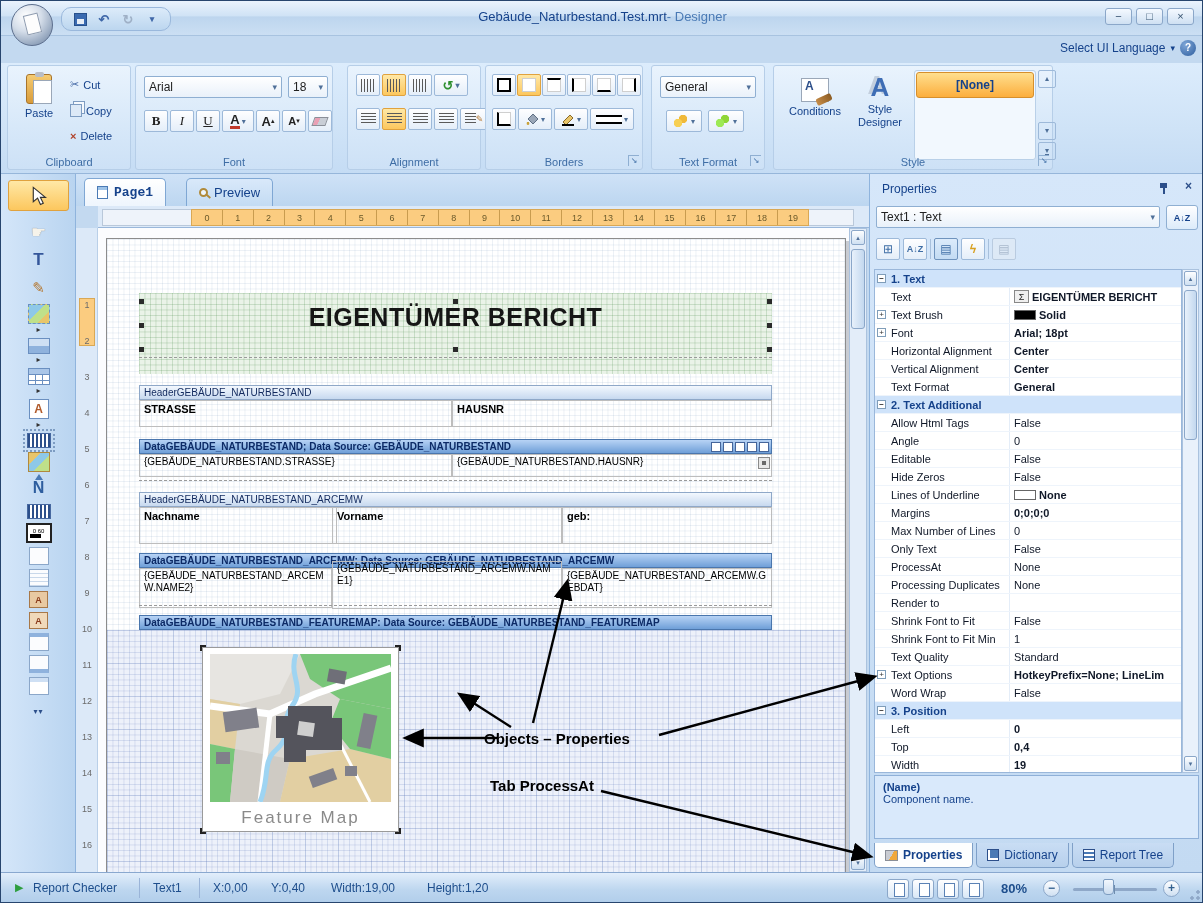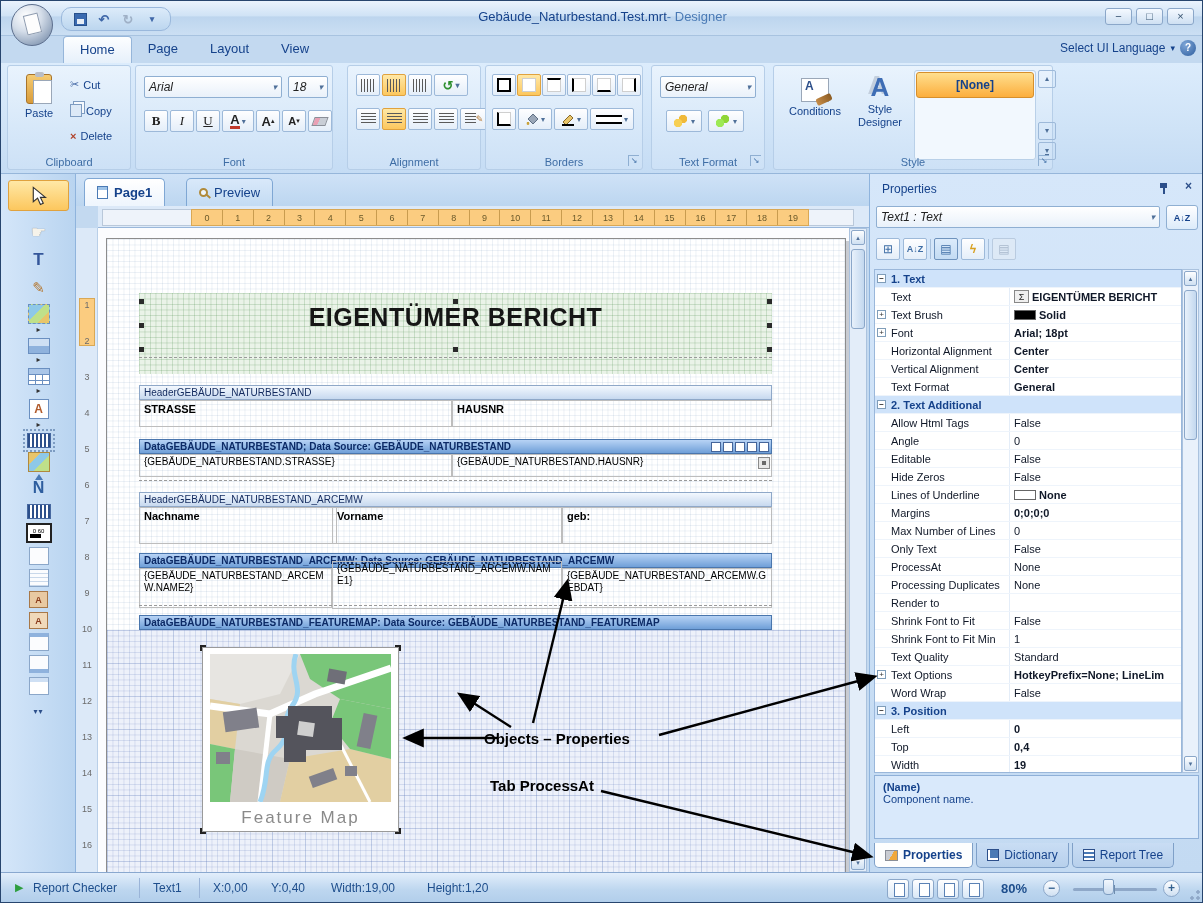--- a/index.html
+++ b/index.html
@@ -51,21 +51,21 @@
     text-align:center; color:#3e6da5; }
   .bigbtn { position:absolute; display:flex; flex-direction:column; align-items:center; gap:3px;
     font-size:11px; color:#15428b; text-align:center; }
   .clipb { width:26px; height:30px; background:linear-gradient(#f5cb72,#d89b3a); border:1px solid #a8742b;
     border-radius:3px; position:relative; }
   .clipb::before { content:""; position:absolute; left:8px; top:-3px; width:9px; height:5px; background:#b9bec7; border-radius:2px; }
   .clipb::after { content:""; position:absolute; left:6px; top:5px; width:17px; height:22px; background:#fff; border:1px solid #9aa7b8; }
   .smallrow { position:absolute; display:flex; align-items:center; gap:4px; font-size:11px; color:#15428b; }
   .copy-icon { width:12px; height:13px; background:#dce9f7; border:1px solid #7d9cc2; box-shadow:3px -3px 0 -1px #f5f9fe, 3px -3px 0 0 #7d9cc2; }
   .sel-box { background:linear-gradient(#ffffff,#e9f1fa); border:1px solid #8fafd2; border-radius:2px;
-    font-size:12px; color:#222; display:flex; align-items:center; padding:0 4px; position:absolute; height:22px;font-style:italic; }
+    font-size:12px; color:#222; display:flex; align-items:center; padding:0 4px; position:absolute; height:22px; }
   .sel-box .dd { margin-left:auto; color:#4f7099; font-size:9px; }
   .rbtn { border:1px solid transparent; border-radius:2px; display:flex; align-items:center; justify-content:center;
     width:24px; height:22px; font-size:13px; color:#222; }
   .rbtn.framed { border-color:#9db9d9; background:linear-gradient(#fefeff,#e4eef9); }
   .rbtn.sel { background:linear-gradient(#ffe8a6,#fcc75e); border-color:#e0a23e; }
   .stripes-v { width:15px; height:13px; background:repeating-linear-gradient(90deg,#5a5a5a 0 1px,transparent 1px 3px); }
   .stripes-h { width:15px; height:12px; background:repeating-linear-gradient(#5a5a5a 0 1px,transparent 1px 3px); }
   .bord-sq { width:14px; height:14px; background:#fff; border:1px solid #cfcfcf; }
   .bord-sq.all { border:2px solid #000; }
   .bord-sq.top { border-top:2px solid #000; }
@@ -126,21 +126,21 @@
   .tb-panel { border-top:4px solid #8fb2dd; }
   .tb-panel2 { border-bottom:4px solid #8fb2dd; }
   .tb-winctrl { background:linear-gradient(#cfe0f4 4px,#fff 4px); }
   .tb-overflow { font-size:8px; color:#2c4f8a; letter-spacing:1px; }
 
   
   .doctabs { position:absolute; left:75px; top:173px; width:793px; height:32px;
     background:linear-gradient(#cfe2f7,#bcd6f0); }
   .dtab { position:absolute; top:4px; height:28px; display:flex; align-items:center; gap:6px; padding:0 12px;
     font-size:13px; color:#15428b; border:1px solid #7fa7d4; border-bottom:none; border-radius:5px 5px 0 0; }
-  .dtab.active { background:linear-gradient(#ffffff,#eef5fd); font-weight:bold; }
+  .dtab.active { background:linear-gradient(#ffffff,#eef5fd); font-weight:bold;font-family:Liberation Mono, monospace; }
   .dtab.inactive { background:linear-gradient(#d9e9fa,#c3dbf3); }
   .icon-page1 { width:11px; height:13px; background:#fff; border:1px solid #4a7ab5;
     box-shadow:inset 0 3px 0 #9ec3e8; }
   .icon-magnifier { width:9px; height:9px; border:2px solid #b08a3a; border-radius:50%; position:relative; background:#eef6fd; }
   .icon-magnifier::after { content:""; position:absolute; width:6px; height:2px; background:#b08a3a;
     right:-5px; bottom:-2px; transform:rotate(40deg); }
   .hruler { position:absolute; left:97px; top:205px; width:771px; height:22px; background:#dce9f8;
     border-bottom:1px solid #9ab7da; }
   .hruler-in { position:absolute; left:4px; top:3px; width:752px; height:17px; background:#eef3fa; border:1px solid #b9c8da; }
   .hcells { position:absolute; left:93px; top:3px; width:618px; height:17px; background:#fbcc80; display:flex; border:1px solid #d9a855; }
@@ -289,26 +289,20 @@
       <span>Gebäude_Naturbestand.Test.mrt</span><span class="suffix">- Designer</span>
     </div>
     <div class="winbtns">
       <span class="wbtn">−</span>
       <span class="wbtn">□</span>
       <span class="wbtn">×</span>
     </div>
   </div>
 
   <div class="tabrow">
-    <div class="rtabs">
-      <div class="rtab active">Home</div>
-        <div class="rtab">Page</div>
-        <div class="rtab">Layout</div>
-        <div class="rtab">View</div>
-    </div>
     <div class="uilang">
       <span>Select UI Language</span>
       <span style="font-size:9px">▾</span>
       <span class="helpball">?</span>
     </div>
   </div>
 
   <div class="ribbon">
 
     <div class="rgroup" style="left:6px;width:124px">

